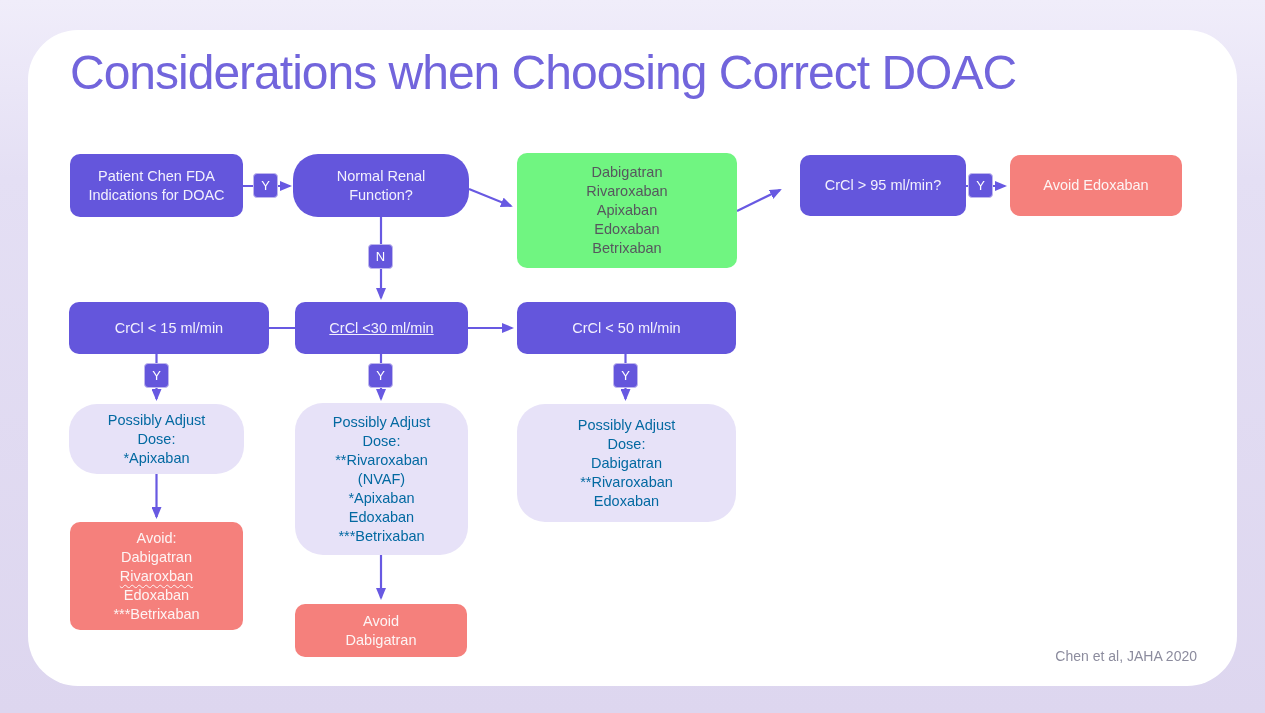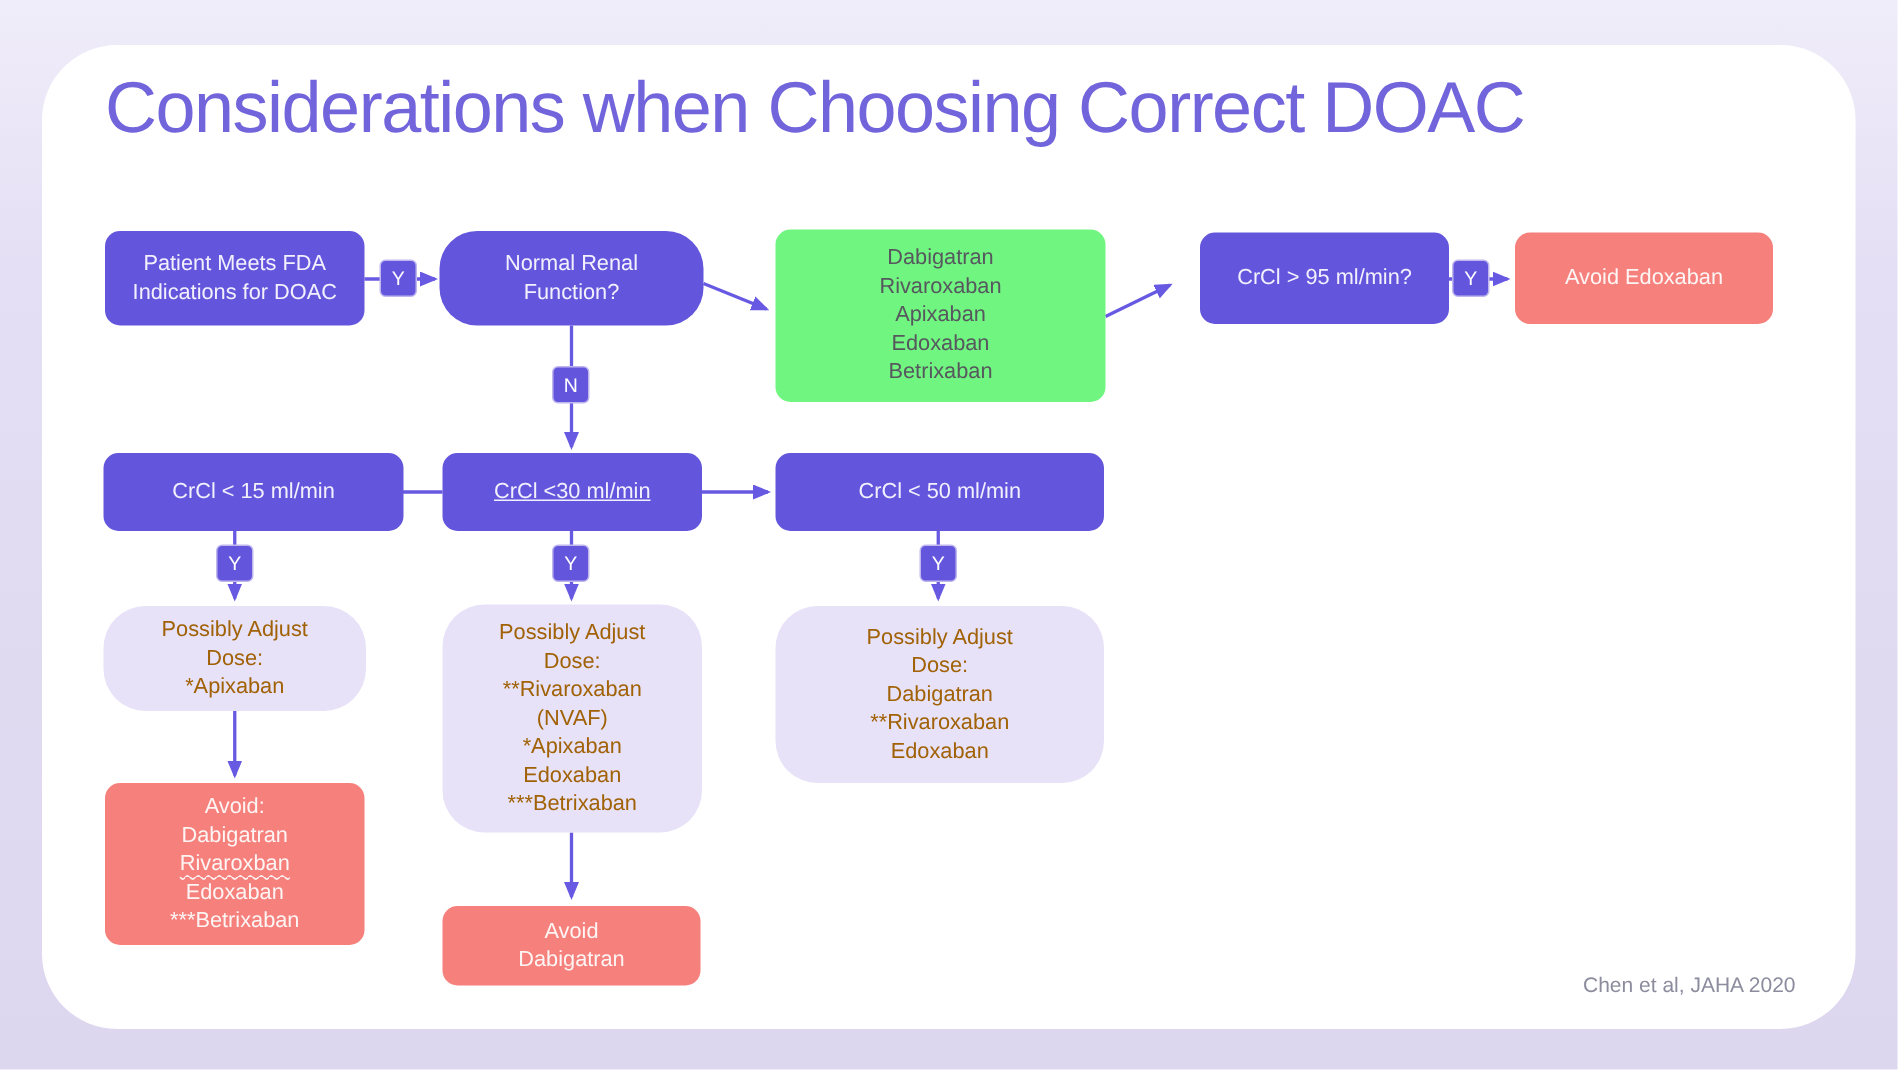--- a/index.html
+++ b/index.html
@@ -42,21 +42,21 @@
     justify-content: center;
     text-align: center;
     border-radius: 10px;
     font-size: 14.5px;
     line-height: 19px;
     white-space: pre-line;
   }
   .purple { background: #6456DC; color: #F2F0FD; }
   .green  { background: #70F581; color: #57575E; }
   .salmon { background: #F5807C; color: #FDF4F4; }
-  .lav    { background: #E7E2F8; color: #a16207; border-radius: 28px; }
+  .lav    { background: #E7E2F8; color: #0369a1; border-radius: 28px; }
 
   .col { flex-direction: column; }
   .col span { display: block; }
 
   .tag {
     position: absolute;
     width: 25px; height: 25px;
     background: #6456DC;
     border: 1.5px solid #BFB7EE;
     border-radius: 4px;
@@ -102,21 +102,21 @@
       <line x1="295" y1="328" x2="248" y2="328" marker-end="url(#arr)"></line>
       <line x1="468" y1="328" x2="512" y2="328" marker-end="url(#arr)"></line>
       <line x1="156.5" y1="354" x2="156.5" y2="399" marker-end="url(#arr)"></line>
       <line x1="381" y1="354" x2="381" y2="399" marker-end="url(#arr)"></line>
       <line x1="625.5" y1="354" x2="625.5" y2="399" marker-end="url(#arr)"></line>
       <line x1="156.5" y1="474" x2="156.5" y2="517" marker-end="url(#arr)"></line>
       <line x1="381" y1="555" x2="381" y2="598" marker-end="url(#arr)"></line>
     </g>
   </svg>
 
-  <div class="node purple" style="left:70px; top:154px; width:173px; height:63px;">Patient Meets FDA
+  <div class="node purple" style="left:70px; top:154px; width:173px; height:63px;">Patient Chen FDA
 Indications for DOAC</div>
 
   <div class="tag" style="left:253px; top:173px;">Y</div>
 
   <div class="node purple" style="left:293px; top:154px; width:176px; height:63px;border-radius:25px;">Normal Renal
 Function?</div>
 
   <div class="node green" style="left:517px; top:153px; width:220px; height:115px;">Dabigatran
 Rivaroxaban
 Apixaban

